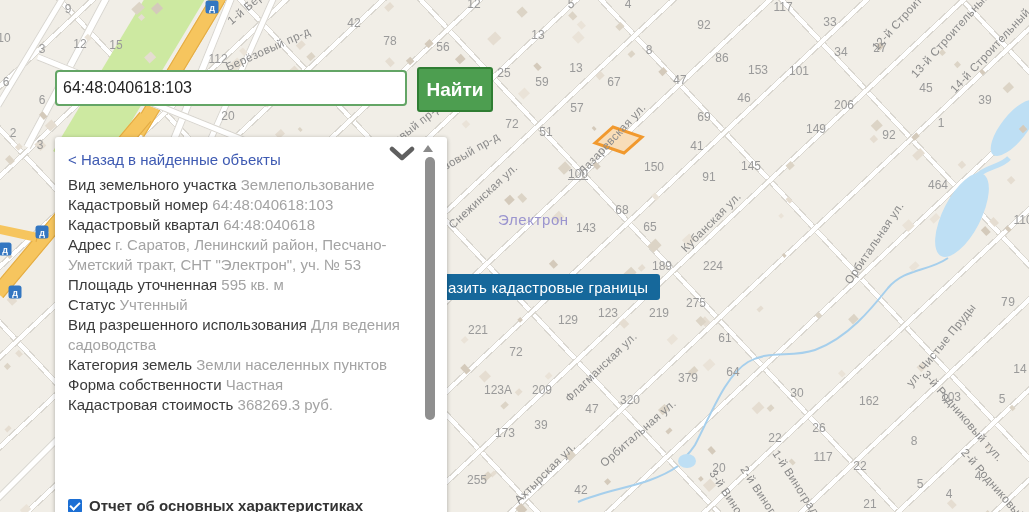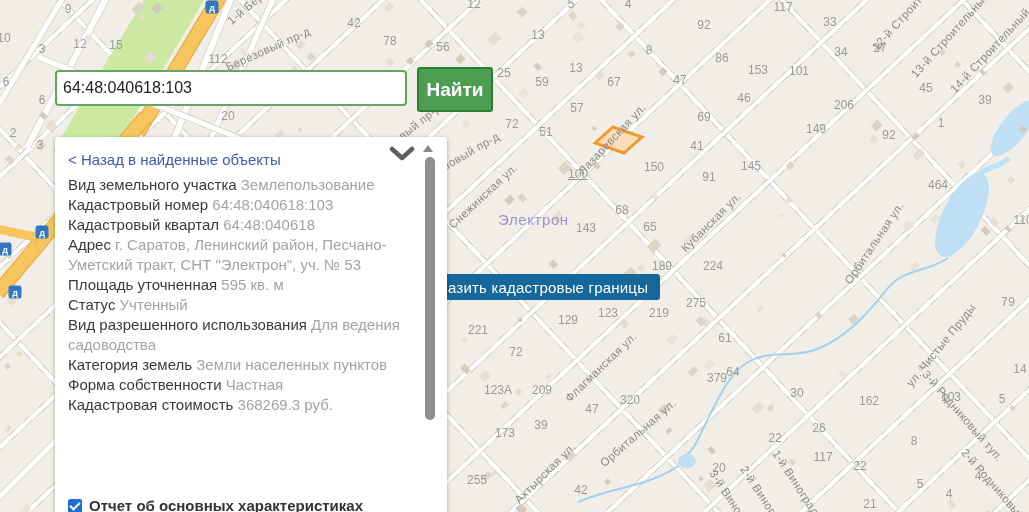--- a/index.html
+++ b/index.html
@@ -309,21 +309,21 @@
         <div class="pnum" style="left: 1023px; top: 220px;">110</div>
         <div class="pnum" style="left: 662px; top: 266px;">189</div>
         <div class="pnum" style="left: 713px; top: 266px;">224</div>
         <div class="pnum" style="left: 696px; top: 303px;">275</div>
         <div class="pnum" style="left: 659px; top: 313px;">219</div>
         <div class="pnum" style="left: 608px; top: 313px;">123</div>
         <div class="pnum" style="left: 568px; top: 320px;">129</div>
         <div class="pnum" style="left: 478px; top: 330px;">221</div>
         <div class="pnum" style="left: 725px; top: 338px;">61</div>
         <div class="pnum" style="left: 516px; top: 352px;">72</div>
-        <div class="pnum" style="left: 688px; top: 378px; margin-left: 29px;">379</div>
+        <div class="pnum" style="left: 688px; top: 378px;">379</div>
         <div class="pnum" style="left: 733px; top: 372px;">64</div>
         <div class="pnum" style="left: 498px; top: 390px;">123А</div>
         <div class="pnum" style="left: 542px; top: 390px;">209</div>
         <div class="pnum" style="left: 630px; top: 400px;">320</div>
         <div class="pnum" style="left: 592px; top: 409px;">47</div>
         <div class="pnum" style="left: 505px; top: 433px;">173</div>
         <div class="pnum" style="left: 541px; top: 425px;">39</div>
         <div class="pnum" style="left: 477px; top: 480px;">255</div>
         <div class="pnum" style="left: 581px; top: 490px;">42</div>
         <div class="pnum" style="left: 719px; top: 468px;">20</div>

